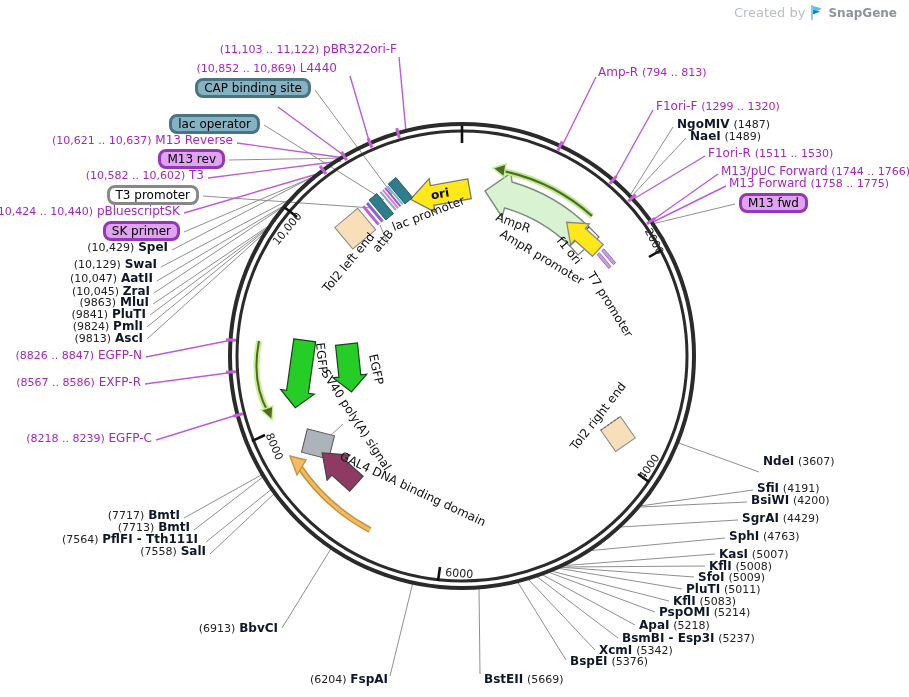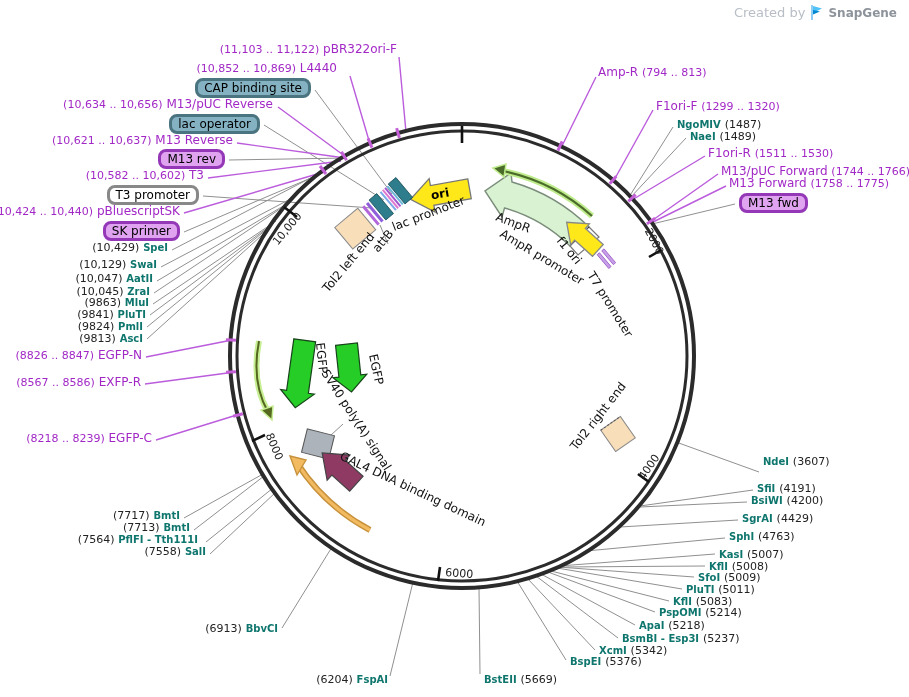--- a/index.html
+++ b/index.html
@@ -1,21 +1,21 @@
 <!DOCTYPE html>
 <html><head>
 <meta charset="utf-8">
 <style>
   html,body{margin:0;padding:0;}
   #stage{position:relative;width:909px;height:697px;background:#ffffff;overflow:hidden;
          font-family:"DejaVu Sans","Liberation Sans",sans-serif;}
   #map-svg{position:absolute;left:0;top:0;}
   .lab{position:absolute;white-space:nowrap;font-size:12px;line-height:14px;}
   .lab .num{color:#222;font-size:11px;}
-  .lab .enz{color:#0f766e;font-weight:bold;font-size:10px;}
+  .lab .enz{color:#0f172a;font-weight:bold;font-size:12px;}
   .lab.primer, .lab.primer .num{color:#a228c6;}
   .boxlab{position:absolute;white-space:nowrap;font-size:12px;line-height:14px;color:#000;
           padding:0 6px;border-radius:8px;border:3px solid #000000;}
   .box-teal{background:#85b2c2;border-color:#4a7480;}
   .box-purple{background:#dfa3ef;border-color:#9438b8;}
   .box-white{background:#ffffff;border-color:#888;}
   .title-block{position:absolute;left:366px;top:343px;width:200px;text-align:center;color:#000;}
   .title-block .t{font-weight:bold;font-size:13px;}
   .title-block .s{font-size:12px;margin-top:1px;}
   .badge{position:absolute;top:5px;right:12px;display:flex;align-items:center;gap:5px;}
@@ -157,21 +157,20 @@
       <rect x="1" y="0" width="2" height="15" fill="#90cdf4"></rect>
       <polygon points="3,1 12,3.5 3,8" fill="#4fc3f7"></polygon>
       <polygon points="3,5 10,6.5 3,9.5" fill="#0288d1"></polygon>
     </svg>
     <span class="bn">SnapGene</span>
   </div>
 
   <div class="lab primer" style="right:512px;top:42px"><span class="num">(11,103 .. 11,122)</span> <span>pBR322ori-F</span></div>
   <div class="lab primer" style="right:572px;top:61px"><span class="num">(10,852 .. 10,869)</span> <span>L4440</span></div>
   <div class="boxlab box-teal" style="right:598px;top:78px"><span>CAP binding site</span></div>
-  <div class="lab primer" style="right:636px;top:97px"><span class="num">(10,634 .. 10,656)</span> <span>M13/pUC Reverse</span></div>
   <div class="boxlab box-teal" style="right:649px;top:114px"><span>lac operator</span></div>
   <div class="lab primer" style="right:676px;top:133px"><span class="num">(10,621 .. 10,637)</span> <span>M13 Reverse</span></div>
   <div class="boxlab box-purple" style="right:684px;top:149px"><span>M13 rev</span></div>
   <div class="lab primer" style="right:705px;top:168px"><span class="num">(10,582 .. 10,602)</span> <span>T3</span></div>
   <div class="boxlab box-white" style="right:710px;top:185px"><span>T3 promoter</span></div>
   <div class="lab primer" style="right:729px;top:204px"><span class="num">(10,424 .. 10,440)</span> <span>pBluescriptSK</span></div>
   <div class="boxlab box-purple" style="right:729px;top:221px"><span>SK primer</span></div>
   <div class="lab" style="right:741px;top:240px"><span class="num">(10,429)</span> <span class="enz">SpeI</span></div>
   <div class="lab" style="right:752px;top:257px"><span class="num">(10,129)</span> <span class="enz">SwaI</span></div>
   <div class="lab" style="right:756px;top:271px"><span class="num">(10,047)</span> <span class="enz">AatII</span></div>

